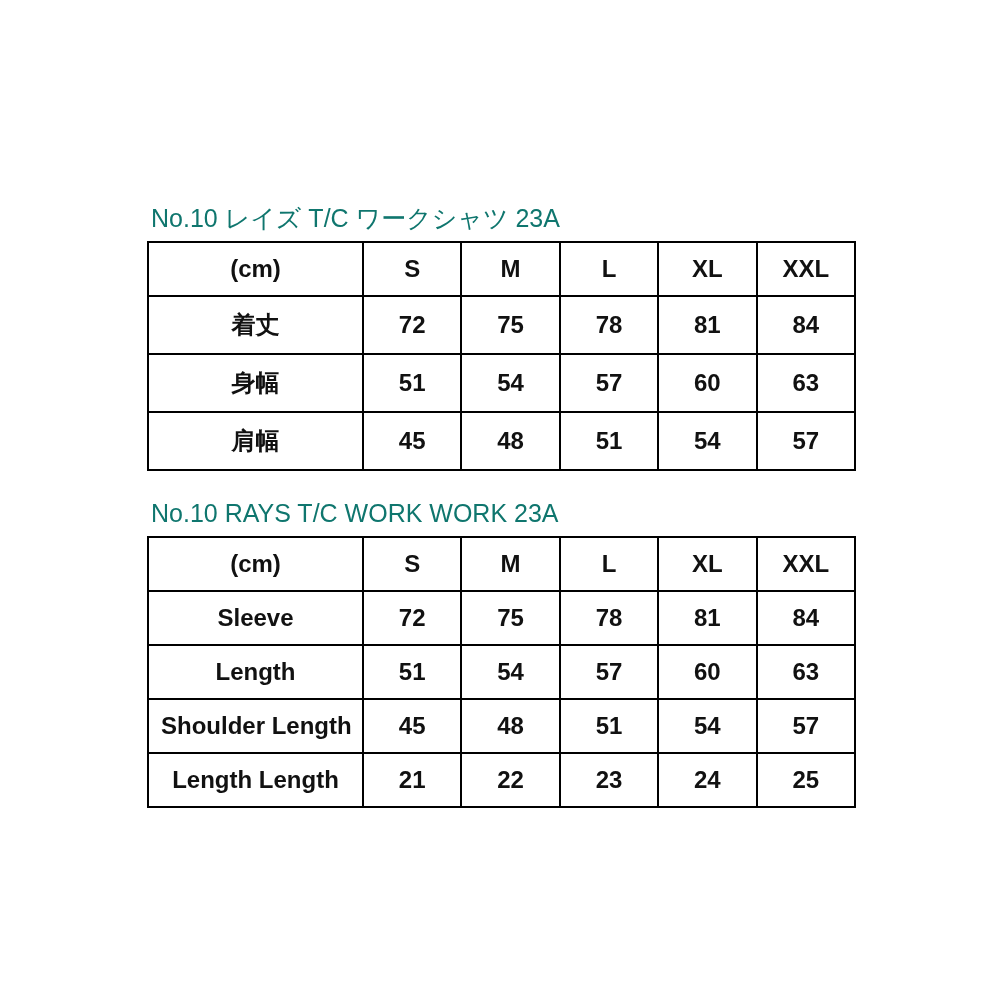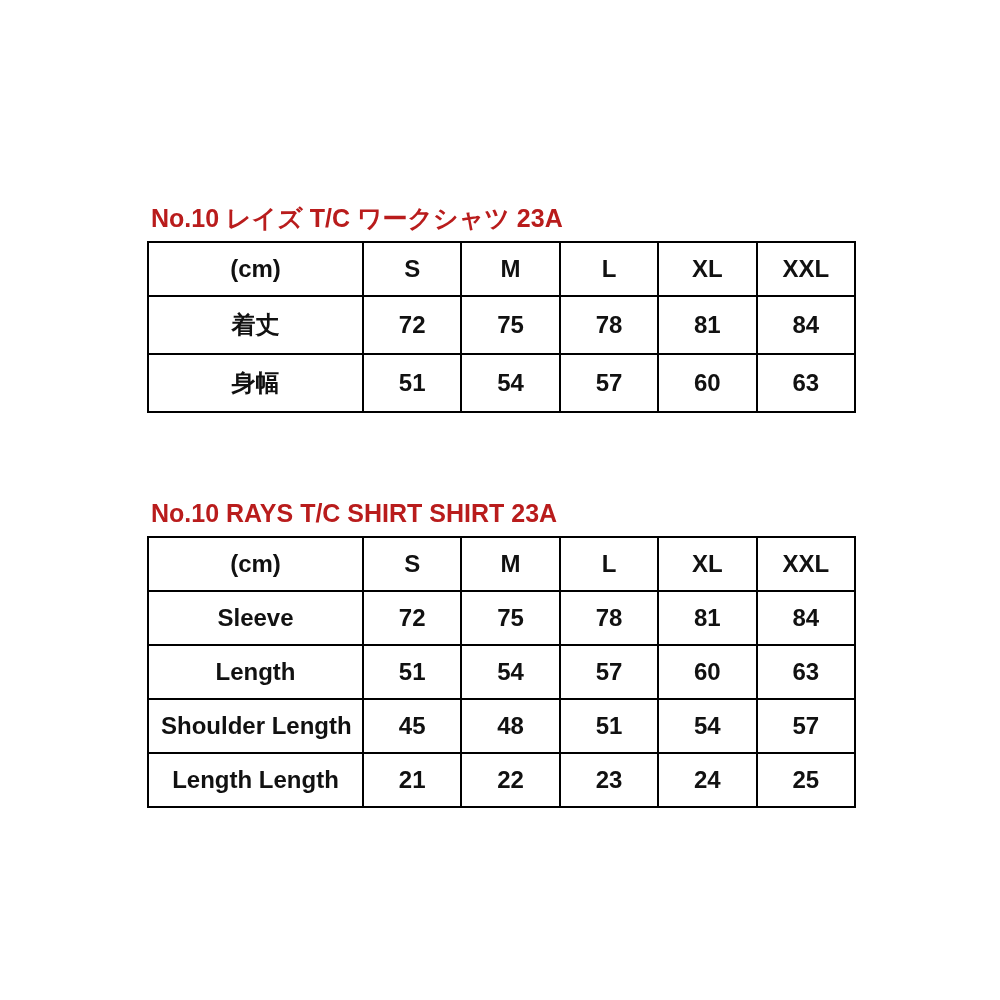--- a/index.html
+++ b/index.html
@@ -8,24 +8,24 @@
     background: #ffffff;
     font-family: "Liberation Sans", "DejaVu Sans", sans-serif;
     color: #111111;
   }
   .canvas { position: relative; width: 1000px; height: 1000px; background: #ffffff; overflow: hidden; }
 
   .table-title {
     position: absolute;
     left: 151px;
     font-size: 25px;
-    font-weight: 700;
+    font-weight: 400;
     letter-spacing: 0px;
     white-space: nowrap;
-    color: #b91c1c;
+    color: #0f766e;
   }
   .title-jp { top: 202px; }
   .title-en { top: 499px; }
 
   table.size-table {
     position: absolute;
     left: 147px;
     border-collapse: collapse;
     table-layout: fixed;
     width: 707px;
@@ -84,24 +84,32 @@
         <td>84</td>
       </tr>
       <tr>
         <td>身幅</td>
         <td>51</td>
         <td>54</td>
         <td>57</td>
         <td>60</td>
         <td>63</td>
       </tr>
+      <tr>
+        <td>肩幅</td>
+        <td>45</td>
+        <td>48</td>
+        <td>51</td>
+        <td>54</td>
+        <td>57</td>
+      </tr>
     </tbody>
   </table>
 
-  <div class="table-title title-en">No.10 RAYS T/C SHIRT SHIRT 23A</div>
+  <div class="table-title title-en">No.10 RAYS T/C WORK WORK 23A</div>
 
   <table class="size-table table-en">
     <colgroup>
       <col class="unit-col">
         <col class="size-col">
         <col class="size-col">
         <col class="size-col">
         <col class="size-col">
         <col class="size-col">
     </colgroup>

